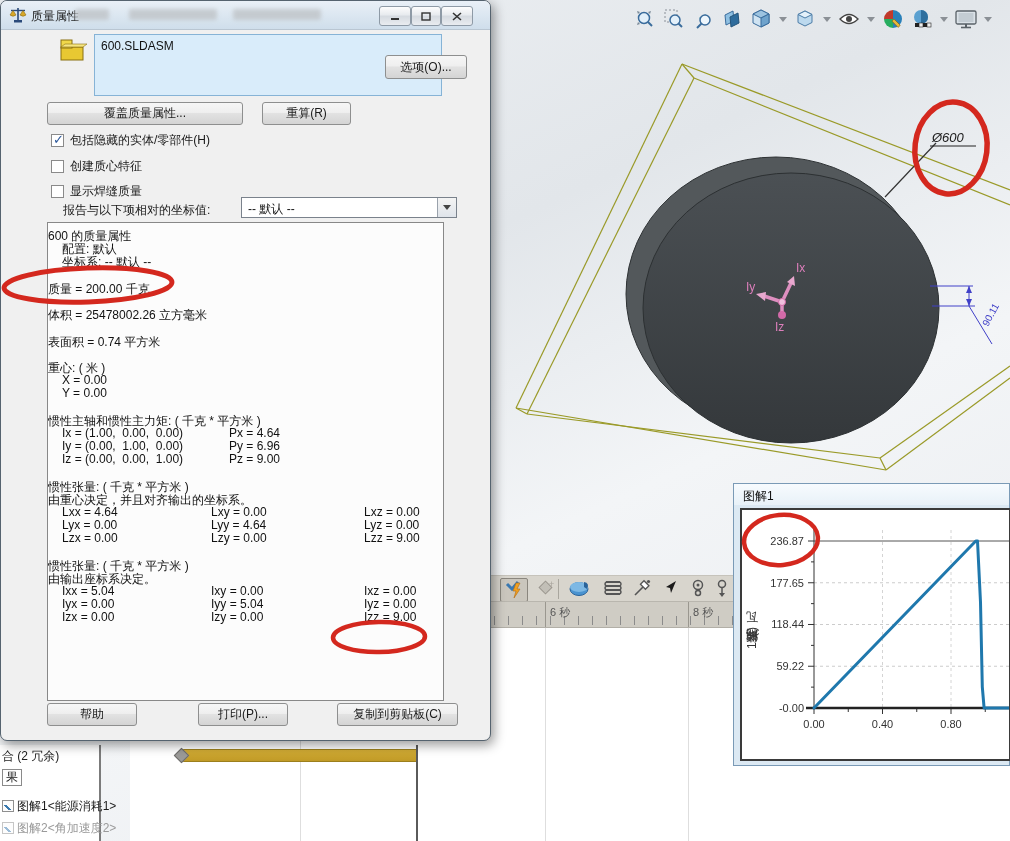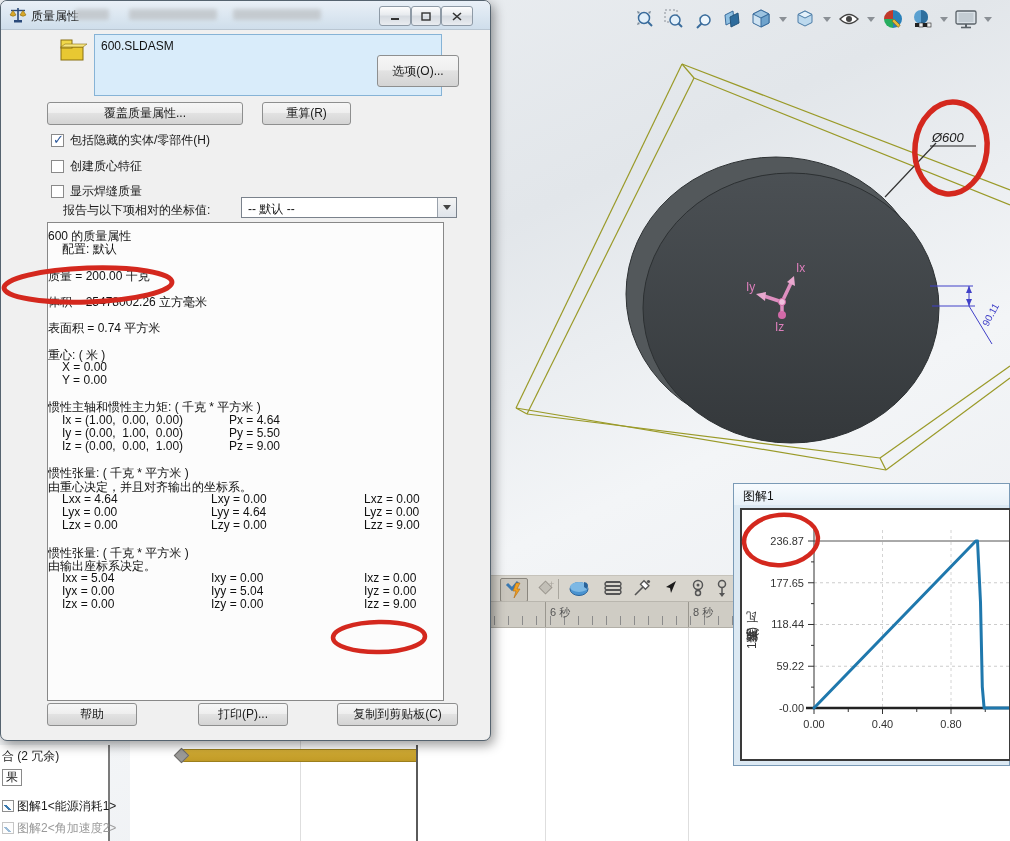--- a/index.html
+++ b/index.html
@@ -24,21 +24,21 @@
   .ruler .ticks{position:absolute;left:0;bottom:2px;width:100%;height:9px;background:repeating-linear-gradient(90deg,#8b8b8b 0,#8b8b8b 1px,transparent 1px,transparent 14px);}
   .ruler .majortick{position:absolute;top:0;width:1px;height:25px;background:#9a978f;}
   .ruler .rlabel{position:absolute;top:3px;font-size:11px;color:#555;}
   .tlcanvas{left:130px;top:628px;width:880px;height:213px;background:#ffffff;}
   .gline{position:absolute;top:0;width:1px;height:100%;background:#dedede;}
   .goldbar{position:absolute;left:51px;top:121px;width:236px;height:13px;background:linear-gradient(#d2ac35,#c19a26);border:1px solid #9c7f1c;box-sizing:border-box;}
   .keydiamond{position:absolute;left:46px;top:122px;width:9px;height:9px;background:#9b9a98;border:1px solid #6e6d6b;transform:rotate(45deg);}
   .playhead{position:absolute;left:286px;top:117px;width:2px;height:96px;background:#5a5a5a;}
 
   
-  .tree{left:0;top:745px;width:110px;height:96px;background:#ffffff;border-right:2px solid #7b7b7b;box-sizing:border-box;font-size:12px;color:#1c1c1c;}
+  .tree{left:0;top:745px;width:101px;height:96px;background:#ffffff;border-right:2px solid #7b7b7b;box-sizing:border-box;font-size:12px;color:#1c1c1c;}
   .tree .trow{position:absolute;left:2px;white-space:nowrap;}
   .tree .boxed{border:1px solid #8a8a8a;padding:0 3px 1px 3px;background:#fff;}
   .tree .dim{color:#9a9a9a;}
   .tinyplot{position:absolute;width:10px;height:10px;border:1px solid #8f8f8f;background:#fdfdfd;}
   .tinyplot:after{content:"";position:absolute;left:1px;bottom:1px;width:7px;height:5px;background:linear-gradient(45deg,transparent 40%,#3a7ab0 40%,#3a7ab0 60%,transparent 60%);}
 
   
   .dlg{left:0;top:0;width:491px;height:741px;background:#f0f0f0;border:1px solid #55636f;border-radius:7px;box-shadow:3px 4px 12px rgba(0,0,0,.4);box-sizing:border-box;}
   .dlg-title{position:absolute;left:0;top:0;right:0;height:28px;background:linear-gradient(#e9f0f7,#cfdeeb);border-radius:6px 6px 0 0;border-bottom:1px solid #b9c6d2;}
   .dlg-title .ttext{position:absolute;left:30px;top:7px;font-size:12px;color:#1a1a1a;}
@@ -370,21 +370,21 @@
         </span>
     </div>
 
     <svg class="abs" style="left:56px;top:36px" width="32" height="30">
       <rect x="4" y="10" width="22" height="13" fill="#e8c832" stroke="#8a7010"></rect>
       <rect x="4" y="3" width="11" height="8" fill="#f0d84a" stroke="#8a7010"></rect>
       <path d="M4 10l4-3h22l-4 3z" fill="#f6e680" stroke="#8a7010" stroke-width=".6"></path>
     </svg>
 
     <div class="fieldbox">600.SLDASM</div>
-    <button class="btn" style="left:376px;top:54px;width:82px;height:32px">选项(O)...</button>
+    <button class="btn" style="left:384px;top:54px;width:82px;height:24px">选项(O)...</button>
     <button class="btn" style="left:46px;top:101px;width:196px;height:23px">覆盖质量属性...</button>
     <button class="btn" style="left:261px;top:101px;width:89px;height:23px">重算(R)</button>
 
     <div class="cbrow checked" style="top:131px">
       <span class="cbbox">
           <span class="mark">✓</span>
         </span>
       <span>包括隐藏的实体/零部件(H)</span>
     </div>
     <div class="cbrow" style="top:157px">
@@ -400,34 +400,35 @@
     <div class="combo">
       <span class="val">-- 默认 --</span>
       <span class="arr">
           <span class="dd"></span>
         </span>
     </div>
 
     <div class="report" id="report-box">
         <div class="rline">600 的质量属性</div>
         <div class="rline r-ind">配置: 默认</div>
+        <div class="rline r-ind">坐标系: -- 默认 --</div>
         <div class="rline">&nbsp;</div>
         <div class="rline">质量 = 200.00 千克</div>
         <div class="rline">&nbsp;</div>
         <div class="rline">体积 = 25478002.26 立方毫米</div>
         <div class="rline">&nbsp;</div>
         <div class="rline">表面积 = 0.74 平方米</div>
         <div class="rline">&nbsp;</div>
         <div class="rline">重心: ( 米 )</div>
         <div class="rline r-ind">X = 0.00</div>
         <div class="rline r-ind">Y = 0.00</div>
         <div class="rline">&nbsp;</div>
         <div class="rline">惯性主轴和惯性主力矩: ( 千克 * 平方米 )</div>
         <div class="rline r-ind"><span class="rcol w-p0">Ix = (1.00,  0.00,  0.00)</span><span class="rcol ">Px = 4.64</span></div>
-        <div class="rline r-ind"><span class="rcol w-p0">Iy = (0.00,  1.00,  0.00)</span><span class="rcol ">Py = 5.50</span></div>
+        <div class="rline r-ind"><span class="rcol w-p0">Iy = (0.00,  1.00,  0.00)</span><span class="rcol ">Py = 6.96</span></div>
         <div class="rline r-ind"><span class="rcol w-p0">Iz = (0.00,  0.00,  1.00)</span><span class="rcol ">Pz = 9.00</span></div>
         <div class="rline">&nbsp;</div>
         <div class="rline">惯性张量: ( 千克 * 平方米 )</div>
         <div class="rline">由重心决定，并且对齐输出的坐标系。</div>
         <div class="rline r-ind"><span class="rcol w-t0">Lxx = 4.64</span><span class="rcol w-t1">Lxy = 0.00</span><span class="rcol ">Lxz = 0.00</span></div>
         <div class="rline r-ind"><span class="rcol w-t0">Lyx = 0.00</span><span class="rcol w-t1">Lyy = 4.64</span><span class="rcol ">Lyz = 0.00</span></div>
         <div class="rline r-ind"><span class="rcol w-t0">Lzx = 0.00</span><span class="rcol w-t1">Lzy = 0.00</span><span class="rcol ">Lzz = 9.00</span></div>
         <div class="rline">&nbsp;</div>
         <div class="rline">惯性张量: ( 千克 * 平方米 )</div>
         <div class="rline">由输出座标系决定。</div>

